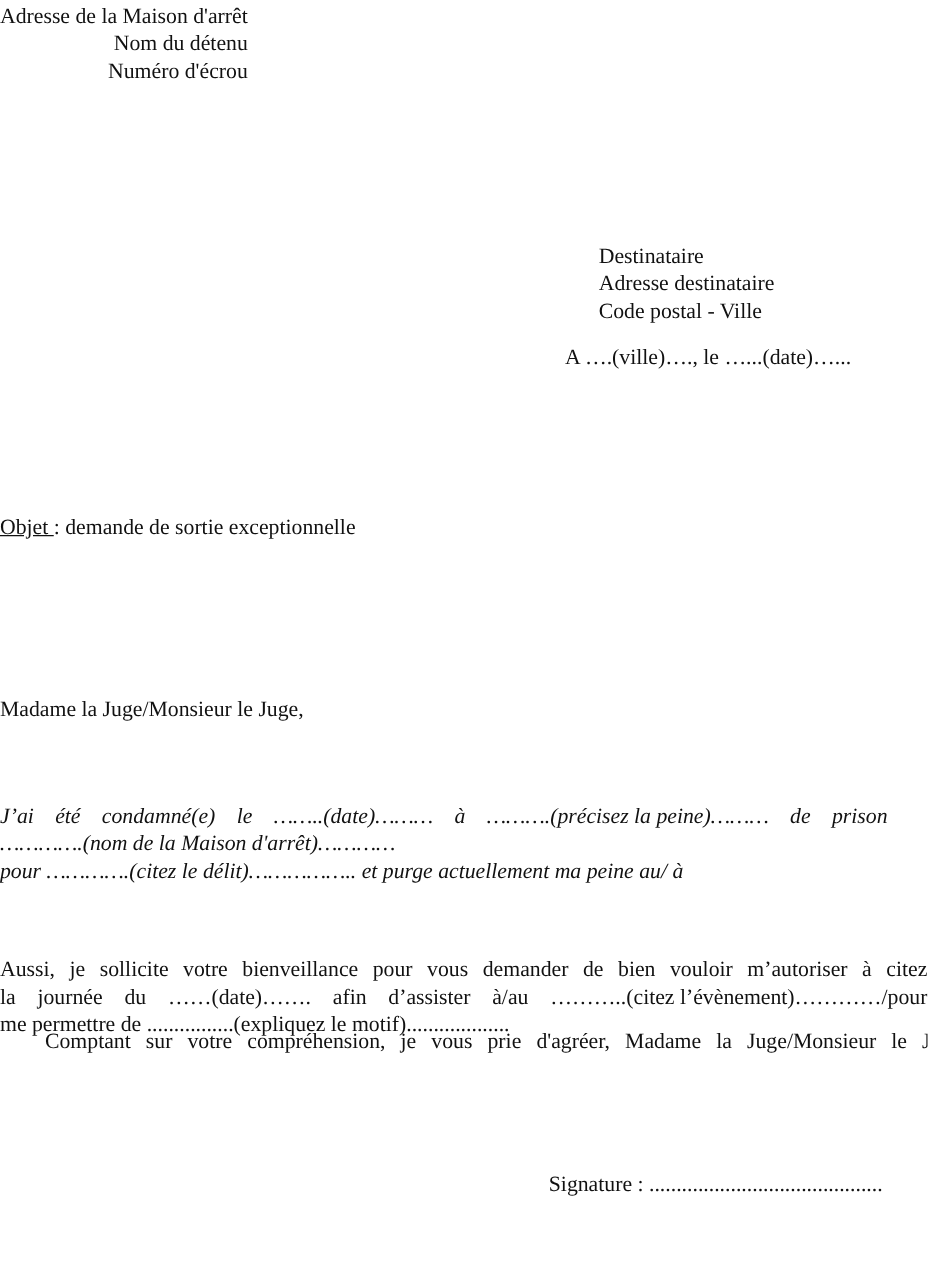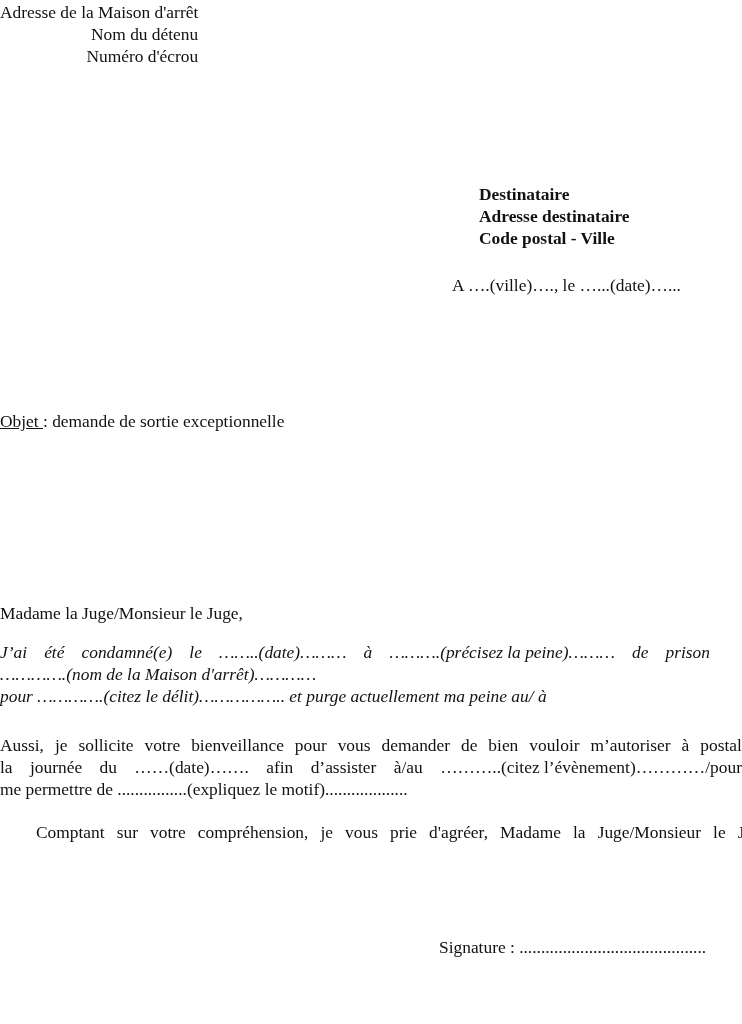--- a/index.html
+++ b/index.html
@@ -16,27 +16,27 @@
       font-size: 17.4px;
       color: #111111;
       line-height: 22px;
     }
     .block {
       position: absolute;
       white-space: nowrap;
     }
     .line { display: block; height: 22px; }
     #sender { left: 0px; top: 1px; text-align: right; }
-    #recipient { left: 479px; top: 183px; font-weight: bold; }
+    #recipient { left: 479px; top: 193px; }
     #place-date { left: 452px; top: 274px; }
     #subject { left: 0px; top: 410px; }
     #subject .subj-label { text-decoration: underline; margin-top: 12px; }
-    #salutation { left: 0px; top: 602px; }
+    #salutation { left: 0px; top: 556px; }
     #para1 { left: 0px; top: 641px; width: 710px; font-style: italic; }
-    #para2 { left: 0px; top: 734px; width: 742px; }
+    #para2 { left: 0px; top: 764px; width: 742px; }
     #para3 { left: 0px; top: 821px; width: 738px; padding-left: 36px; }
     #signature { left: 439px; top: 936px; }
     .justify-line {
       display: flex;
       justify-content: space-between;
       height: 22px;
     }
     .justify-line span { white-space: pre; }
   </style>
 </head>
@@ -86,21 +86,21 @@
     <span>votre</span>
     <span>bienveillance</span>
     <span>pour</span>
     <span>vous</span>
     <span>demander</span>
     <span>de</span>
     <span>bien</span>
     <span>vouloir</span>
     <span>m’autoriser</span>
     <span>à</span>
-    <span>postal</span>
+    <span>citez</span>
   </div>
   <div class="justify-line">
     <span>la</span>
     <span>journée</span>
     <span>du</span>
     <span>……(date)…….</span>
     <span>afin</span>
     <span>d’assister</span>
     <span>à/au</span>
     <span>………..(citez l’évènement)…………/pour</span>

